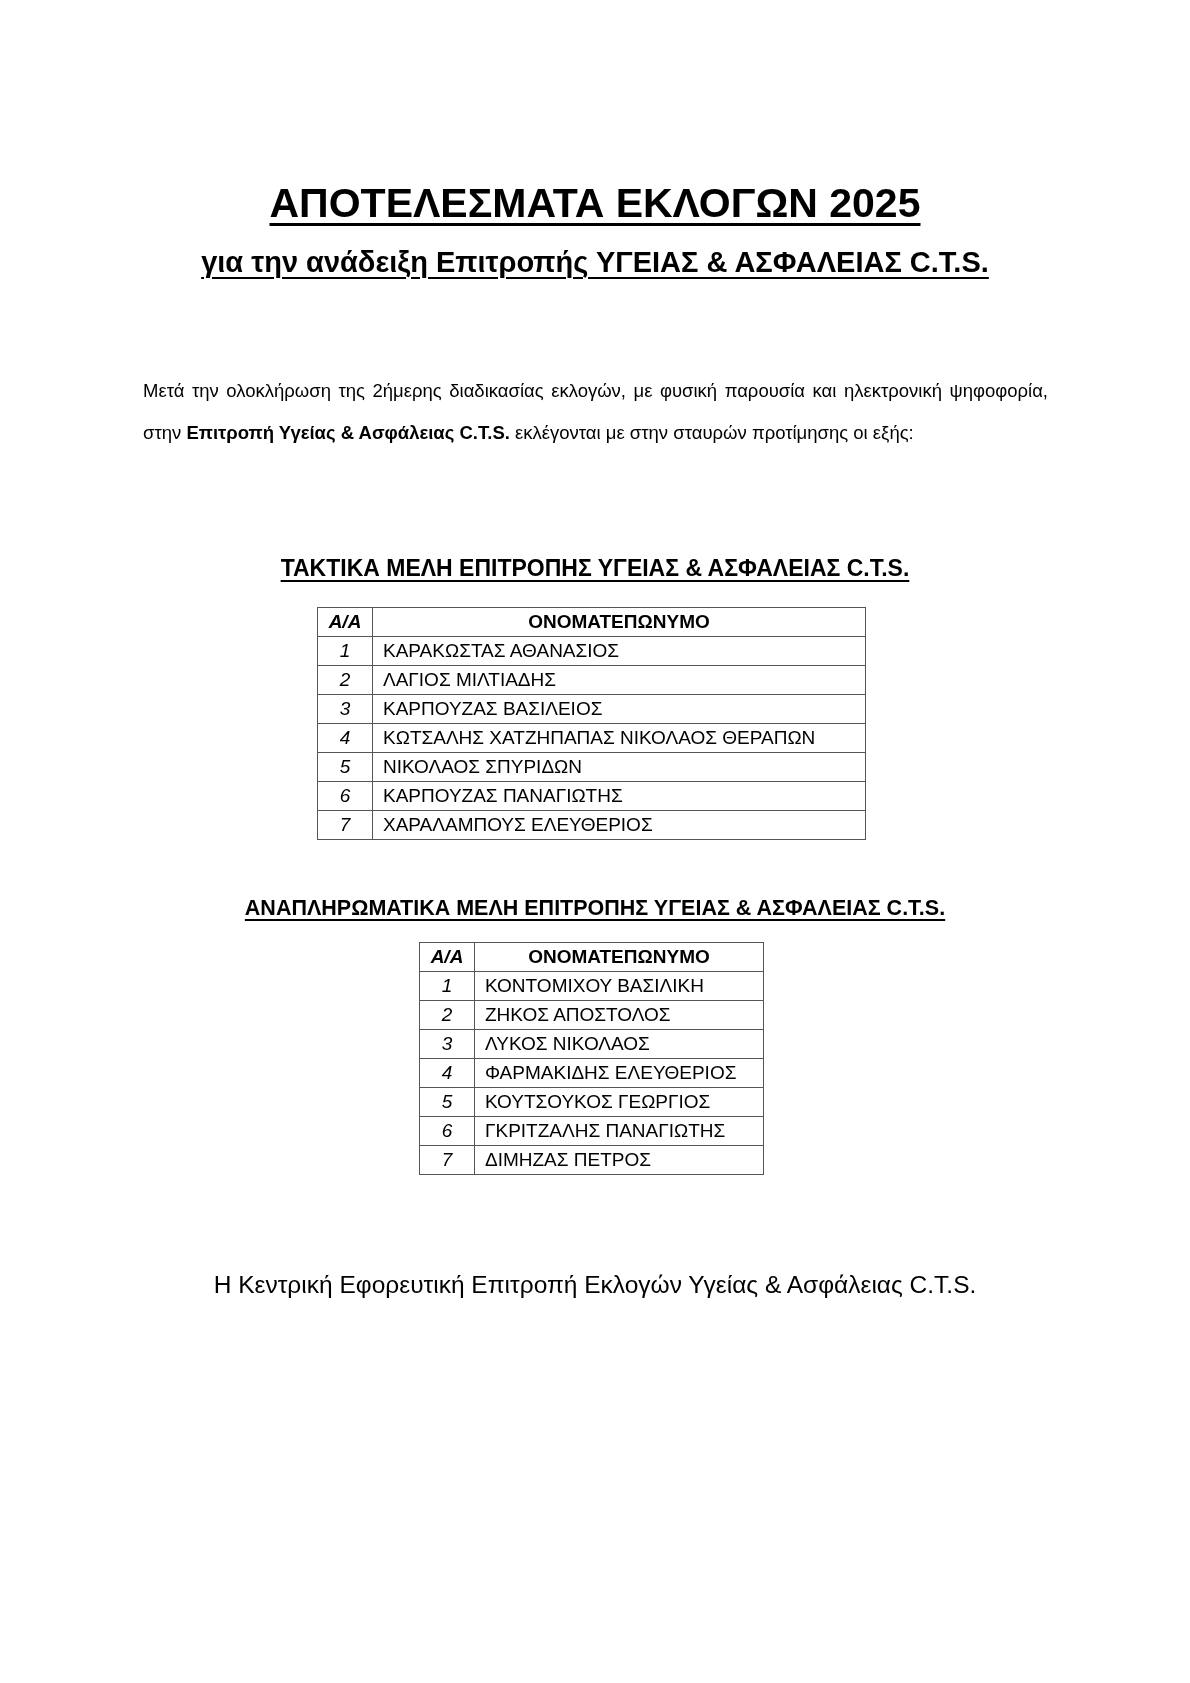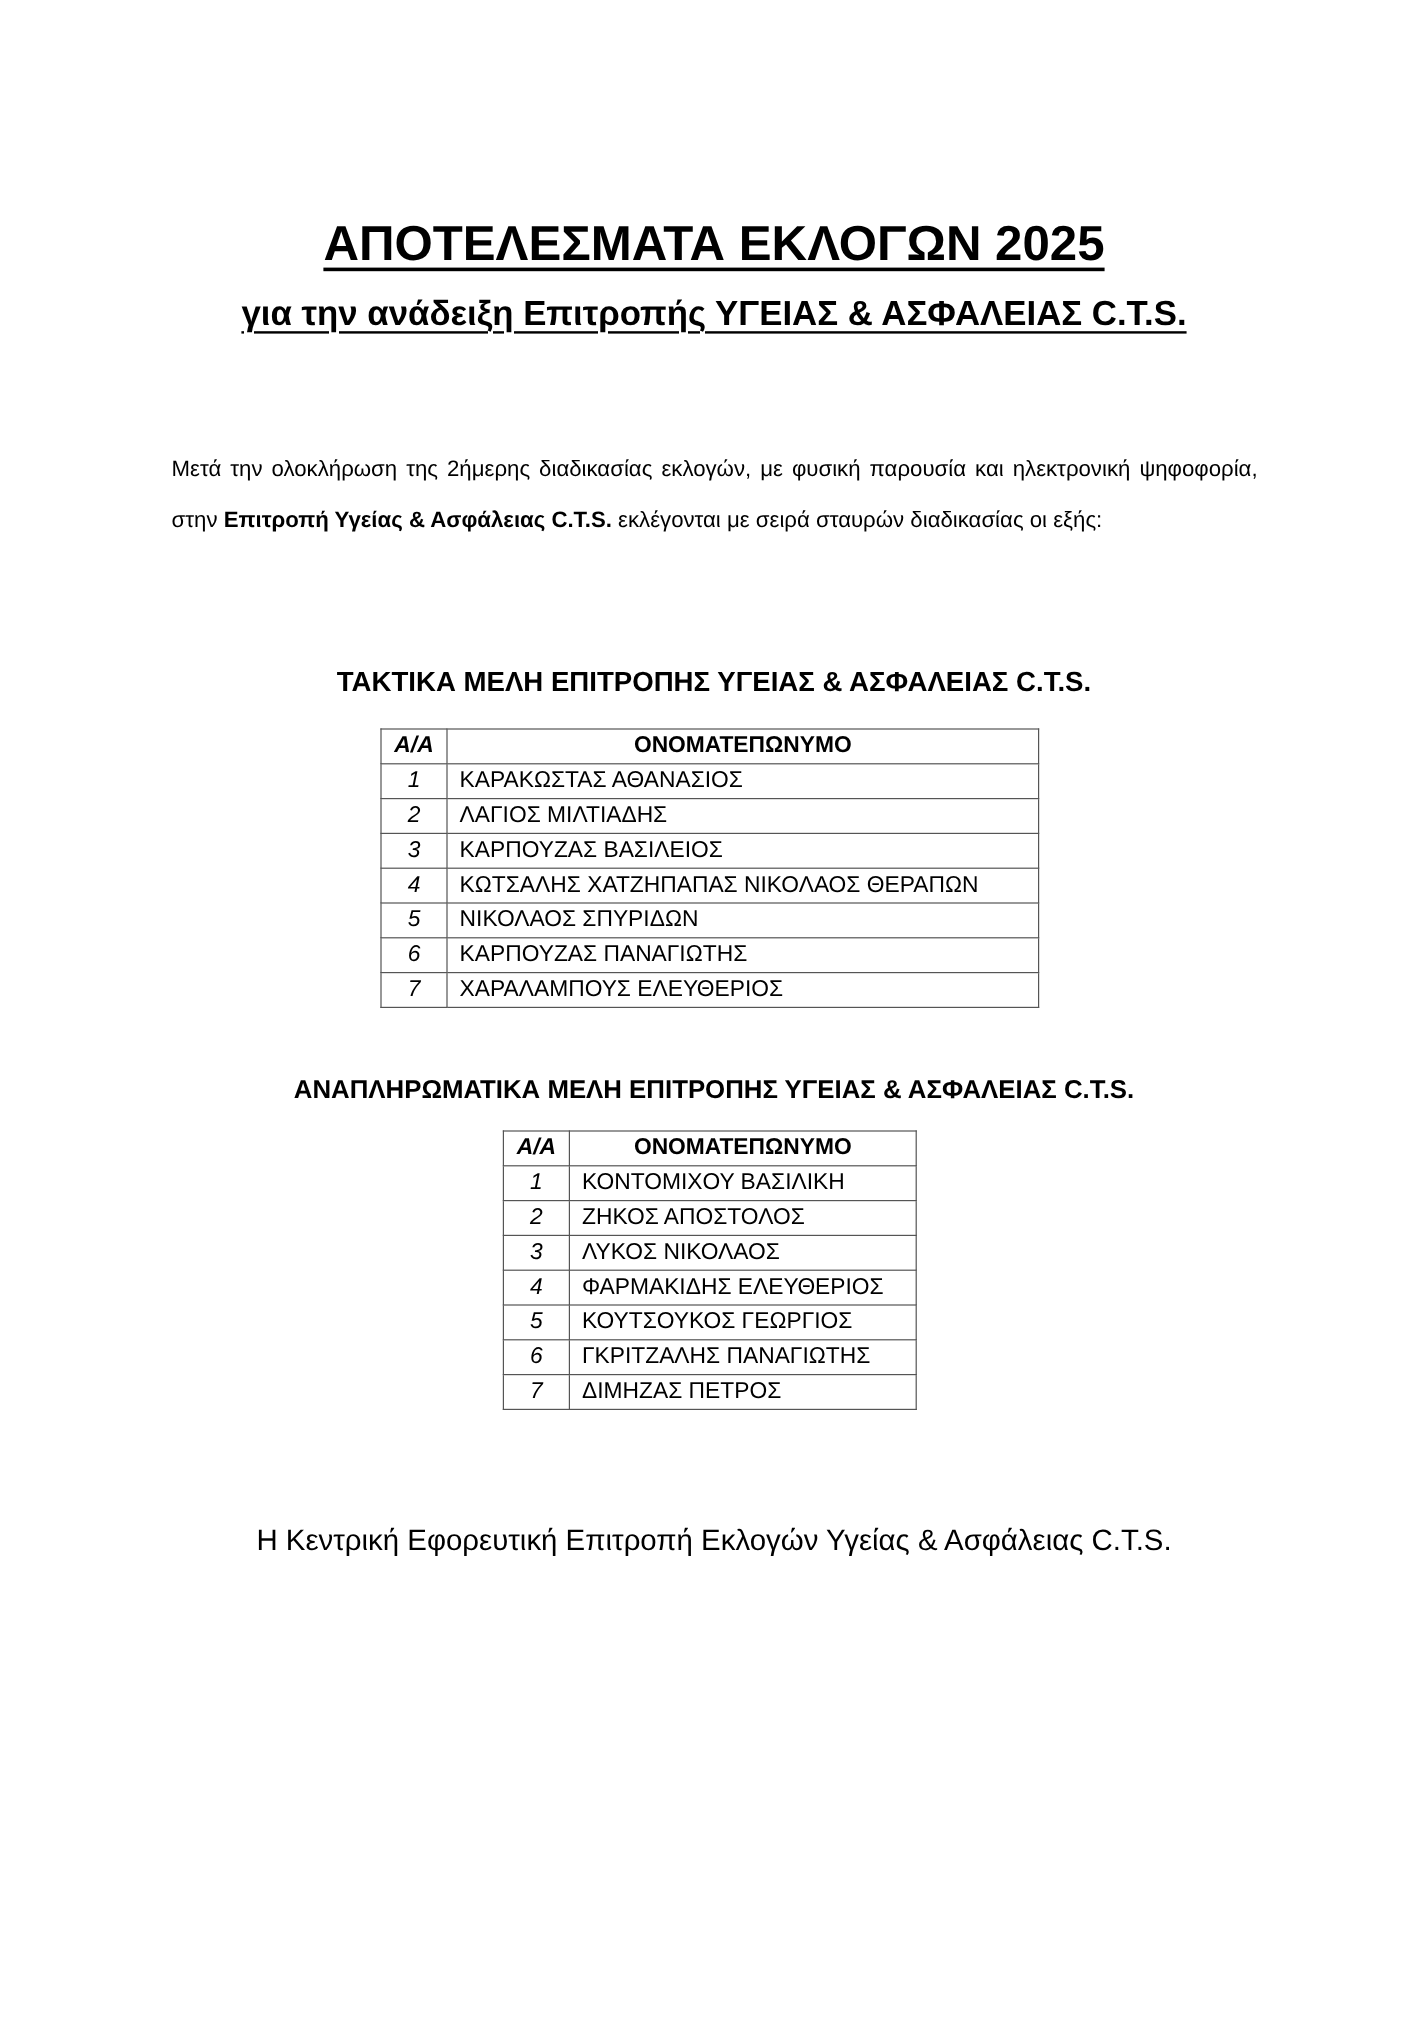--- a/index.html
+++ b/index.html
@@ -2,40 +2,40 @@
 <html><head>
 <meta charset="utf-8">
 <style>
   html, body { margin: 0; padding: 0; background: #ffffff; }
   body { width: 1190px; height: 1683px; position: relative; font-family: "Liberation Sans", "DejaVu Sans", sans-serif; color: #000; overflow: hidden; }
   .page { position: absolute; left: 0; top: 0; width: 1190px; height: 1286px; background: #fff; margin-top: 40px; }
   .title { position: absolute; left: 0; right: 0; top: 140px; text-align: center; font-weight: bold; font-size: 41px; text-decoration: underline; text-decoration-thickness: 3px; text-underline-offset: 6px; letter-spacing: 0px; }
   .subtitle { position: absolute; left: 0; right: 0; top: 206px; text-align: center; font-weight: bold; font-size: 29px; text-decoration: underline; text-decoration-thickness: 2px; text-underline-offset: 5px; }
   .intro { position: absolute; left: 143px; width: 905px; top: 330px; font-size: 18.5px; line-height: 42px; text-align: justify; }
   .intro b { font-weight: bold; }
-  .sec-heading { position: absolute; left: 0; right: 0; text-align: center; font-weight: bold; font-size: 23px; text-decoration-thickness: 2px; text-underline-offset: 4px; }
+  .sec-heading { position: absolute; left: 0; right: 0; text-align: center; font-weight: bold; font-size: 23px; text-decoration: underline; text-decoration-thickness: 2px; text-underline-offset: 4px; }
   .sec1 { top: 515px; }
   .sec2 { top: 856px; font-size: 21.5px; }
   table.members { position: absolute; border-collapse: collapse; font-size: 19px; }
   table.members td, table.members th { border: 1.3px solid #555; height: 28px; padding: 0 10px; line-height: 28px; }
   table.members th { font-weight: bold; text-align: center; }
   table.members th.aa, table.members td.aa { text-align: center; width: 38px; padding: 0 8px; font-style: italic; }
   .t1 { left: 317px; top: 567px; width: 549px; }
   .t2 { left: 419px; top: 902px; width: 345px; }
   .footer { position: absolute; left: 0; right: 0; top: 1231px; text-align: center; font-weight: normal; font-size: 24.5px; }
 </style>
 </head>
 <body>
 
 <div class="page">
   <div class="title">ΑΠΟΤΕΛΕΣΜΑΤΑ ΕΚΛΟΓΩΝ 2025</div>
   <div class="subtitle">για την ανάδειξη Επιτροπής ΥΓΕΙΑΣ &amp; ΑΣΦΑΛΕΙΑΣ C.T.S.</div>
 
   <p class="intro" style="margin:0;">
-    <span>Μετά την ολοκλήρωση της 2ήμερης διαδικασίας εκλογών, με φυσική παρουσία και ηλεκτρονική ψηφοφορία, στην </span><b>Επιτροπή Υγείας &amp; Ασφάλειας C.T.S.</b><span> εκλέγονται με σειρά σταυρών διαδικασίας οι εξής:</span>
+    <span>Μετά την ολοκλήρωση της 2ήμερης διαδικασίας εκλογών, με φυσική παρουσία και ηλεκτρονική ψηφοφορία, στην </span><b>Επιτροπή Υγείας &amp; Ασφάλειας C.T.S.</b><span> εκλέγονται με στην σταυρών προτίμησης οι εξής:</span>
   </p>
 
   <div class="sec-heading sec1">ΤΑΚΤΙΚΑ ΜΕΛΗ ΕΠΙΤΡΟΠΗΣ ΥΓΕΙΑΣ &amp; ΑΣΦΑΛΕΙΑΣ C.T.S.</div>
   <table class="members t1">
     <thead>
       <tr>
         <th class="aa">Α/Α</th>
         <th>ΟΝΟΜΑΤΕΠΩΝΥΜΟ</th>
       </tr>
     </thead>

